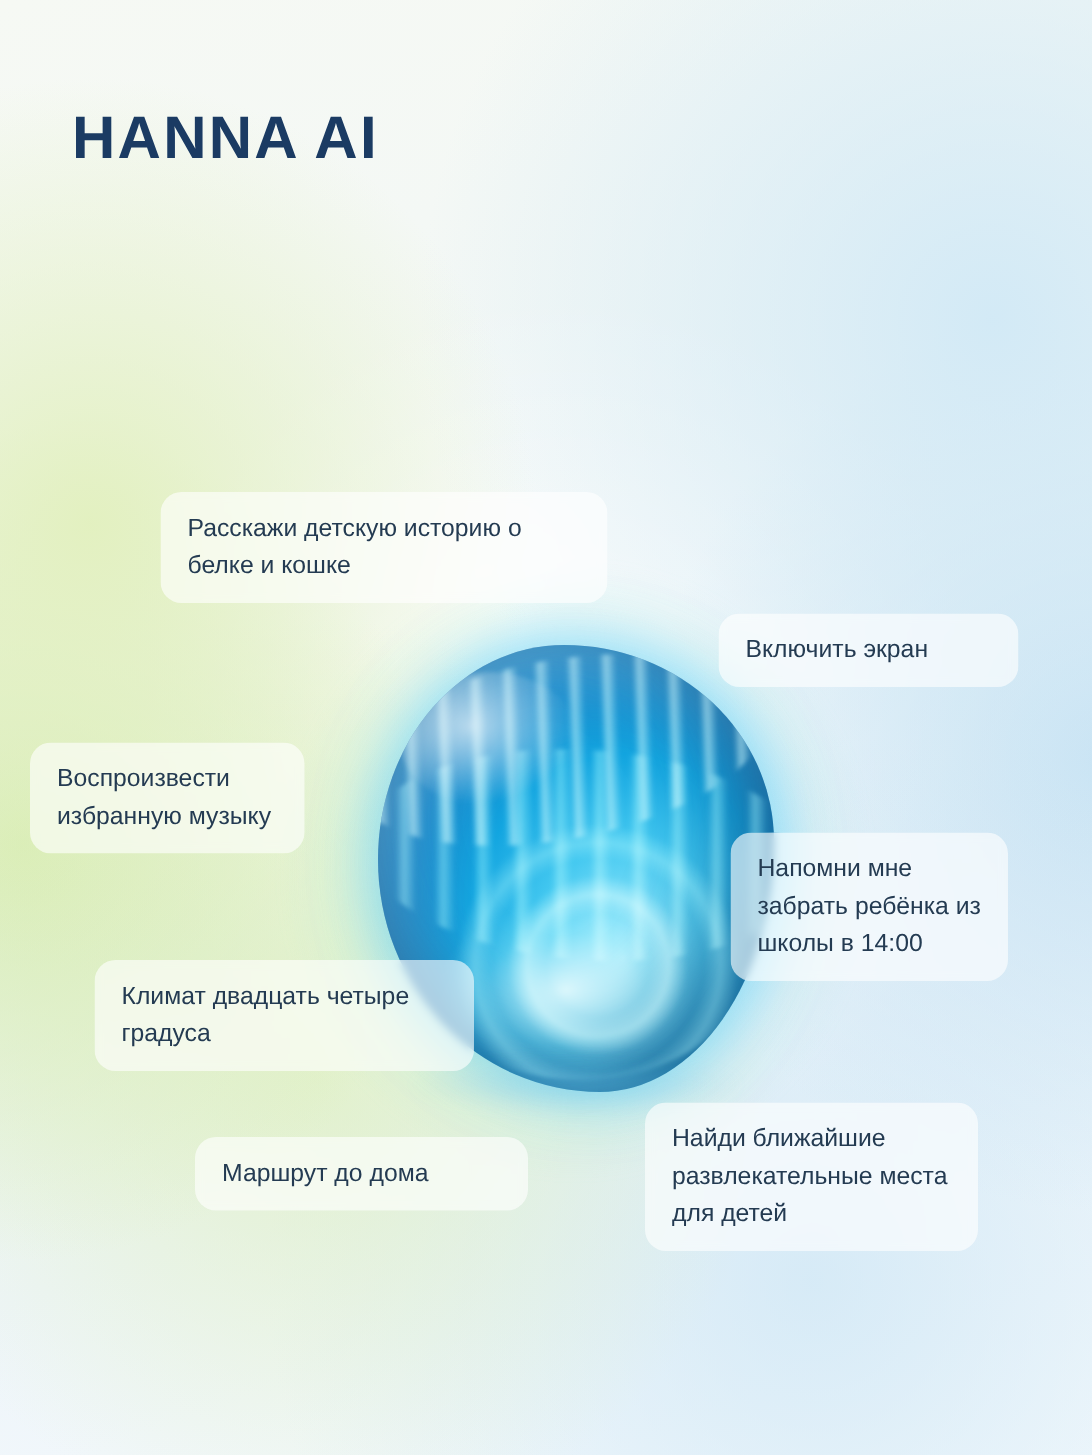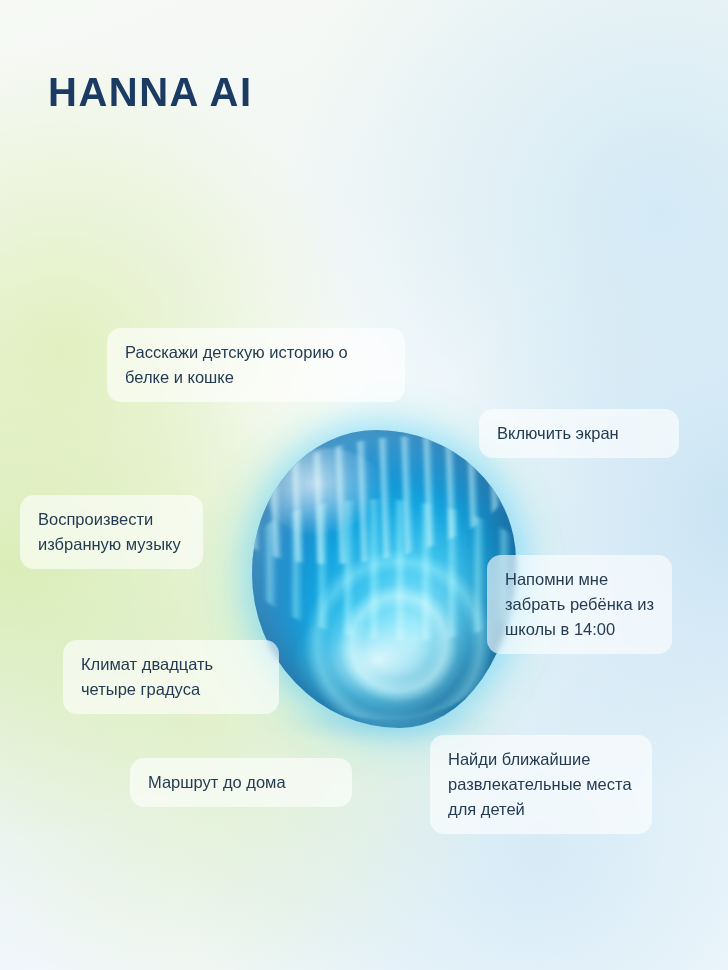--- a/index.html
+++ b/index.html
@@ -127,21 +127,21 @@
     font-size: 16.5px;
     line-height: 25px;
     padding: 12px 18px;
     box-sizing: border-box;
     backdrop-filter: blur(3px);
   }
   .b-story   { left: 107px; top: 328px;  width: 298px; }
   .b-screen  { left: 479px; top: 409px;  width: 200px; }
   .b-music   { left: 20px;  top: 495px;  width: 183px; }
   .b-remind  { left: 487px; top: 555px;  width: 185px; }
-  .b-climate { left: 63px;  top: 640px;  width: 216px; }
+  .b-climate { left: 63px;  top: 640px;  width: 253px; }
   .b-route   { left: 130px; top: 758px;  width: 222px; }
   .b-places  { left: 430px; top: 735px;  width: 222px; }
 
   .bubble span { display: block; }
 </style>
 </head>
 <body>
 
 <div class="poster">
 

